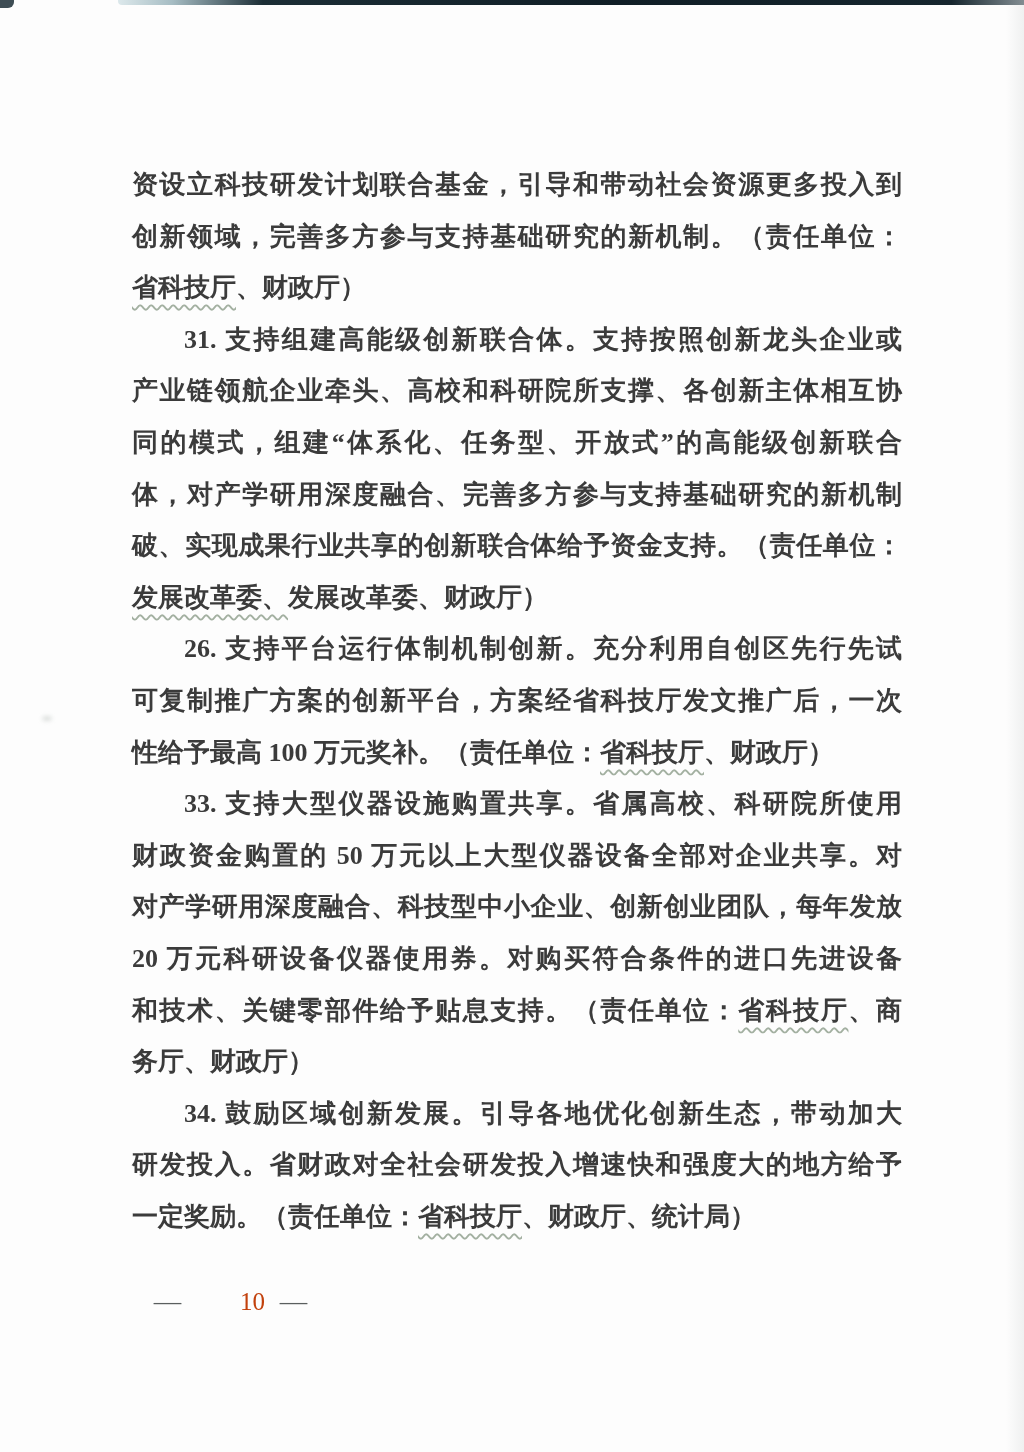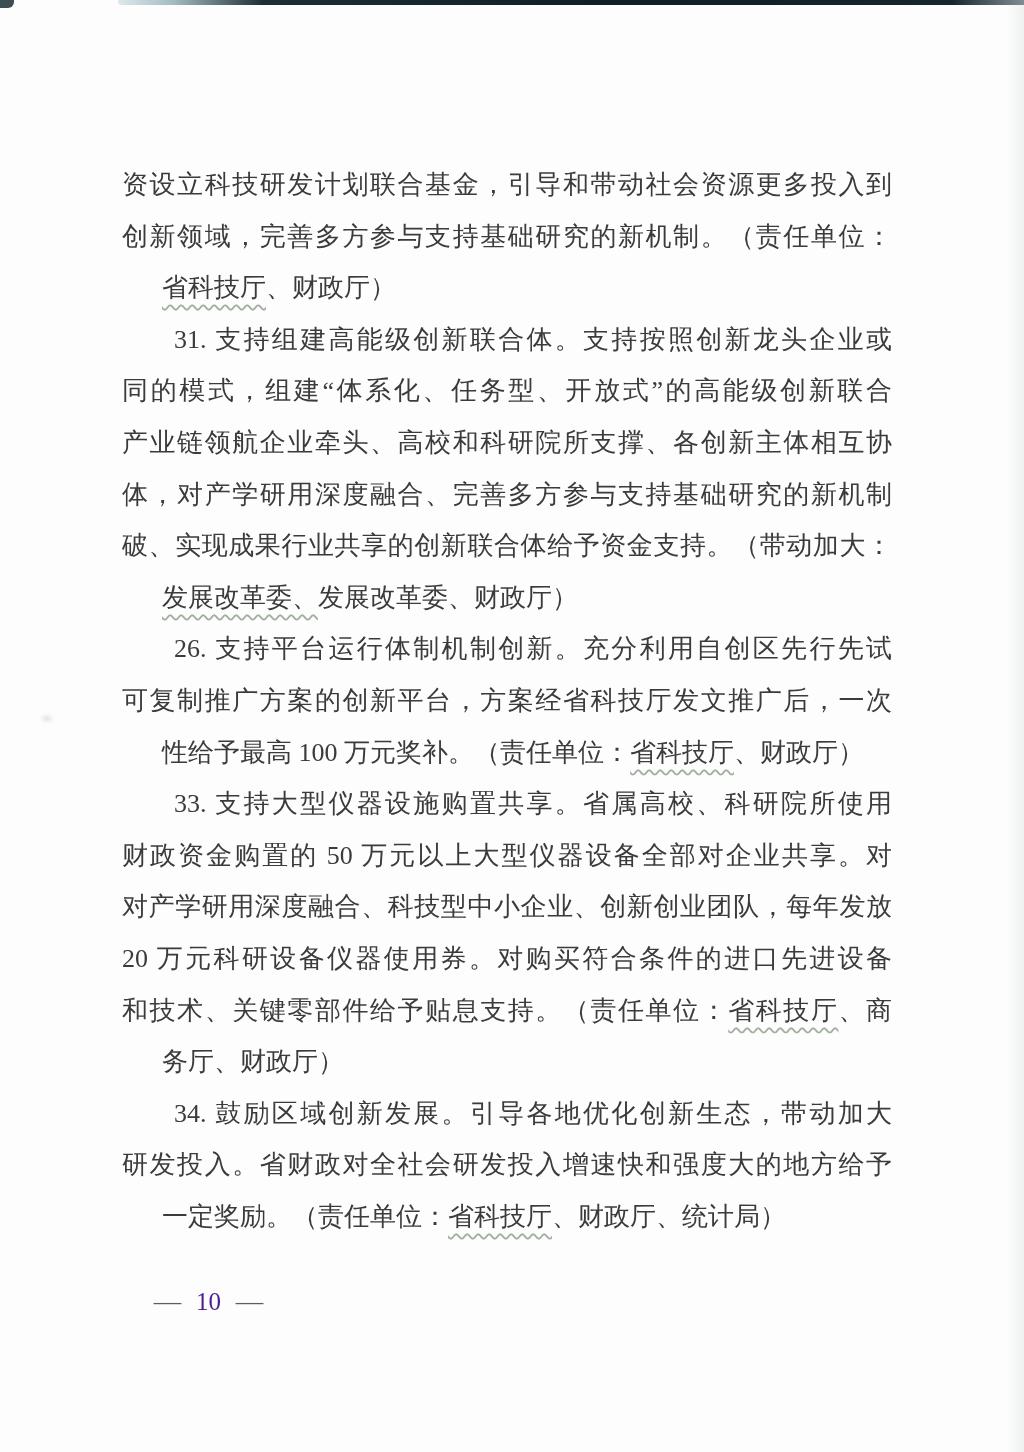--- a/index.html
+++ b/index.html
@@ -51,39 +51,39 @@
   .scan-smudge {
     position: absolute;
     top: 716px; left: 42px;
     width: 10px; height: 5px;
     background: rgba(160,168,162,0.35);
     filter: blur(2px);
     border-radius: 50%;
   }
   .text-block {
     position: absolute;
-    left: 122px;
+    left: 132px;
     top: 159px;
     width: 770px;
     font-size: 26px;
     line-height: 51.6px;
     color: var(--ink);
     letter-spacing: 0;
+    font-weight: bold;
   }
   .line {
     text-align: justify;
     text-align-last: justify;
     text-justify: inter-character;
     white-space: nowrap;
     height: 51.6px;
   }
   .line.loose {
     text-align: left;
     text-align-last: left;
-    margin-left: 40px;
   }
   .line.indent {
     text-indent: 52px;
   }
   .pencil {
     text-decoration-line: underline;
     text-decoration-style: wavy;
     text-decoration-color: var(--pencil);
     text-decoration-thickness: 1.5px;
     text-underline-offset: 8px;
@@ -98,41 +98,42 @@
     align-items: baseline;
     gap: 16px;
     font-family: "Liberation Serif", serif;
   }
   .page-footer .dash {
     color: #5a5f5f;
     letter-spacing: 0;
     transform: scaleX(1.1);
   }
   .page-footer .num {
-    color: #4c1d95;
+    color: #c2410c;
+    margin-left: 44px;
   }
 </style>
 </head>
 <body>
 
 <div class="page">
 
   <div class="scan-top-line"></div>
   <div class="scan-corner-mark"></div>
   <div class="scan-smudge"></div>
 
   <div class="text-block" id="doc-body">
       <div class="line">资设立科技研发计划联合基金，引导和带动社会资源更多投入到</div>
       <div class="line">创新领域，完善多方参与支持基础研究的新机制。（责任单位：</div>
       <div class="line loose"><span class="pencil">省科技厅</span>、财政厅）</div>
       <div class="line indent">31. 支持组建高能级创新联合体。支持按照创新龙头企业或</div>
+      <div class="line">产业链领航企业牵头、高校和科研院所支撑、各创新主体相互协</div>
       <div class="line">同的模式，组建“体系化、任务型、开放式”的高能级创新联合</div>
-      <div class="line">产业链领航企业牵头、高校和科研院所支撑、各创新主体相互协</div>
       <div class="line">体，对产学研用深度融合、完善多方参与支持基础研究的新机制</div>
-      <div class="line">破、实现成果行业共享的创新联合体给予资金支持。（带动加大：</div>
+      <div class="line">破、实现成果行业共享的创新联合体给予资金支持。（责任单位：</div>
       <div class="line loose"><span class="pencil">发展改革委、</span>发展改革委、财政厅）</div>
       <div class="line indent">26. 支持平台运行体制机制创新。充分利用自创区先行先试</div>
       <div class="line">可复制推广方案的创新平台，方案经省科技厅发文推广后，一次</div>
       <div class="line loose">性给予最高 100 万元奖补。（责任单位：<span class="pencil">省科技厅</span>、财政厅）</div>
       <div class="line indent">33. 支持大型仪器设施购置共享。省属高校、科研院所使用</div>
       <div class="line">财政资金购置的 50 万元以上大型仪器设备全部对企业共享。对</div>
       <div class="line">对产学研用深度融合、科技型中小企业、创新创业团队，每年发放</div>
       <div class="line">20 万元科研设备仪器使用券。对购买符合条件的进口先进设备</div>
       <div class="line">和技术、关键零部件给予贴息支持。（责任单位：<span class="pencil">省科技厅</span>、商</div>
       <div class="line loose">务厅、财政厅）</div>

